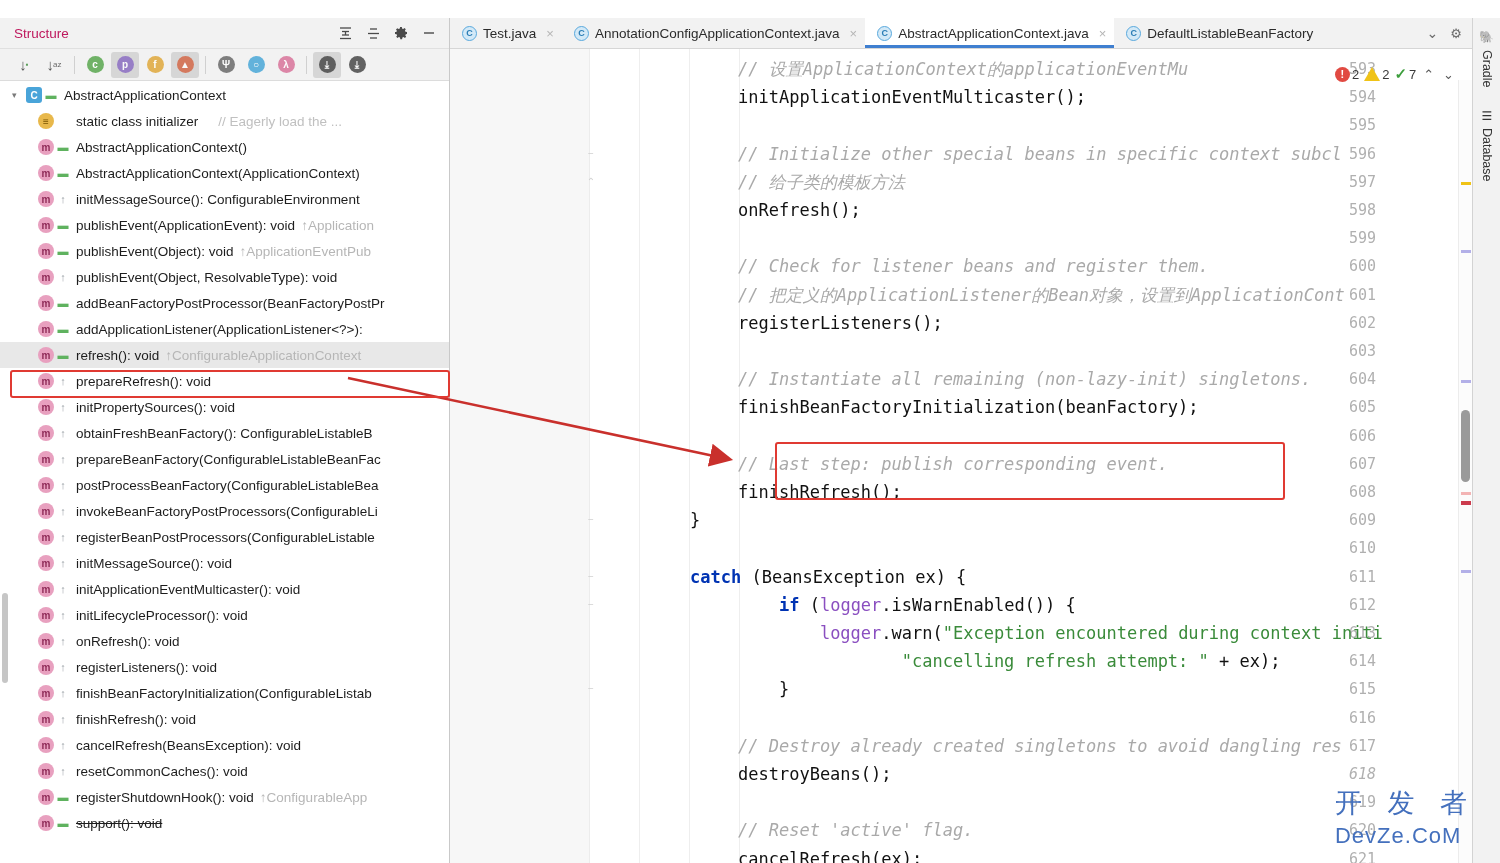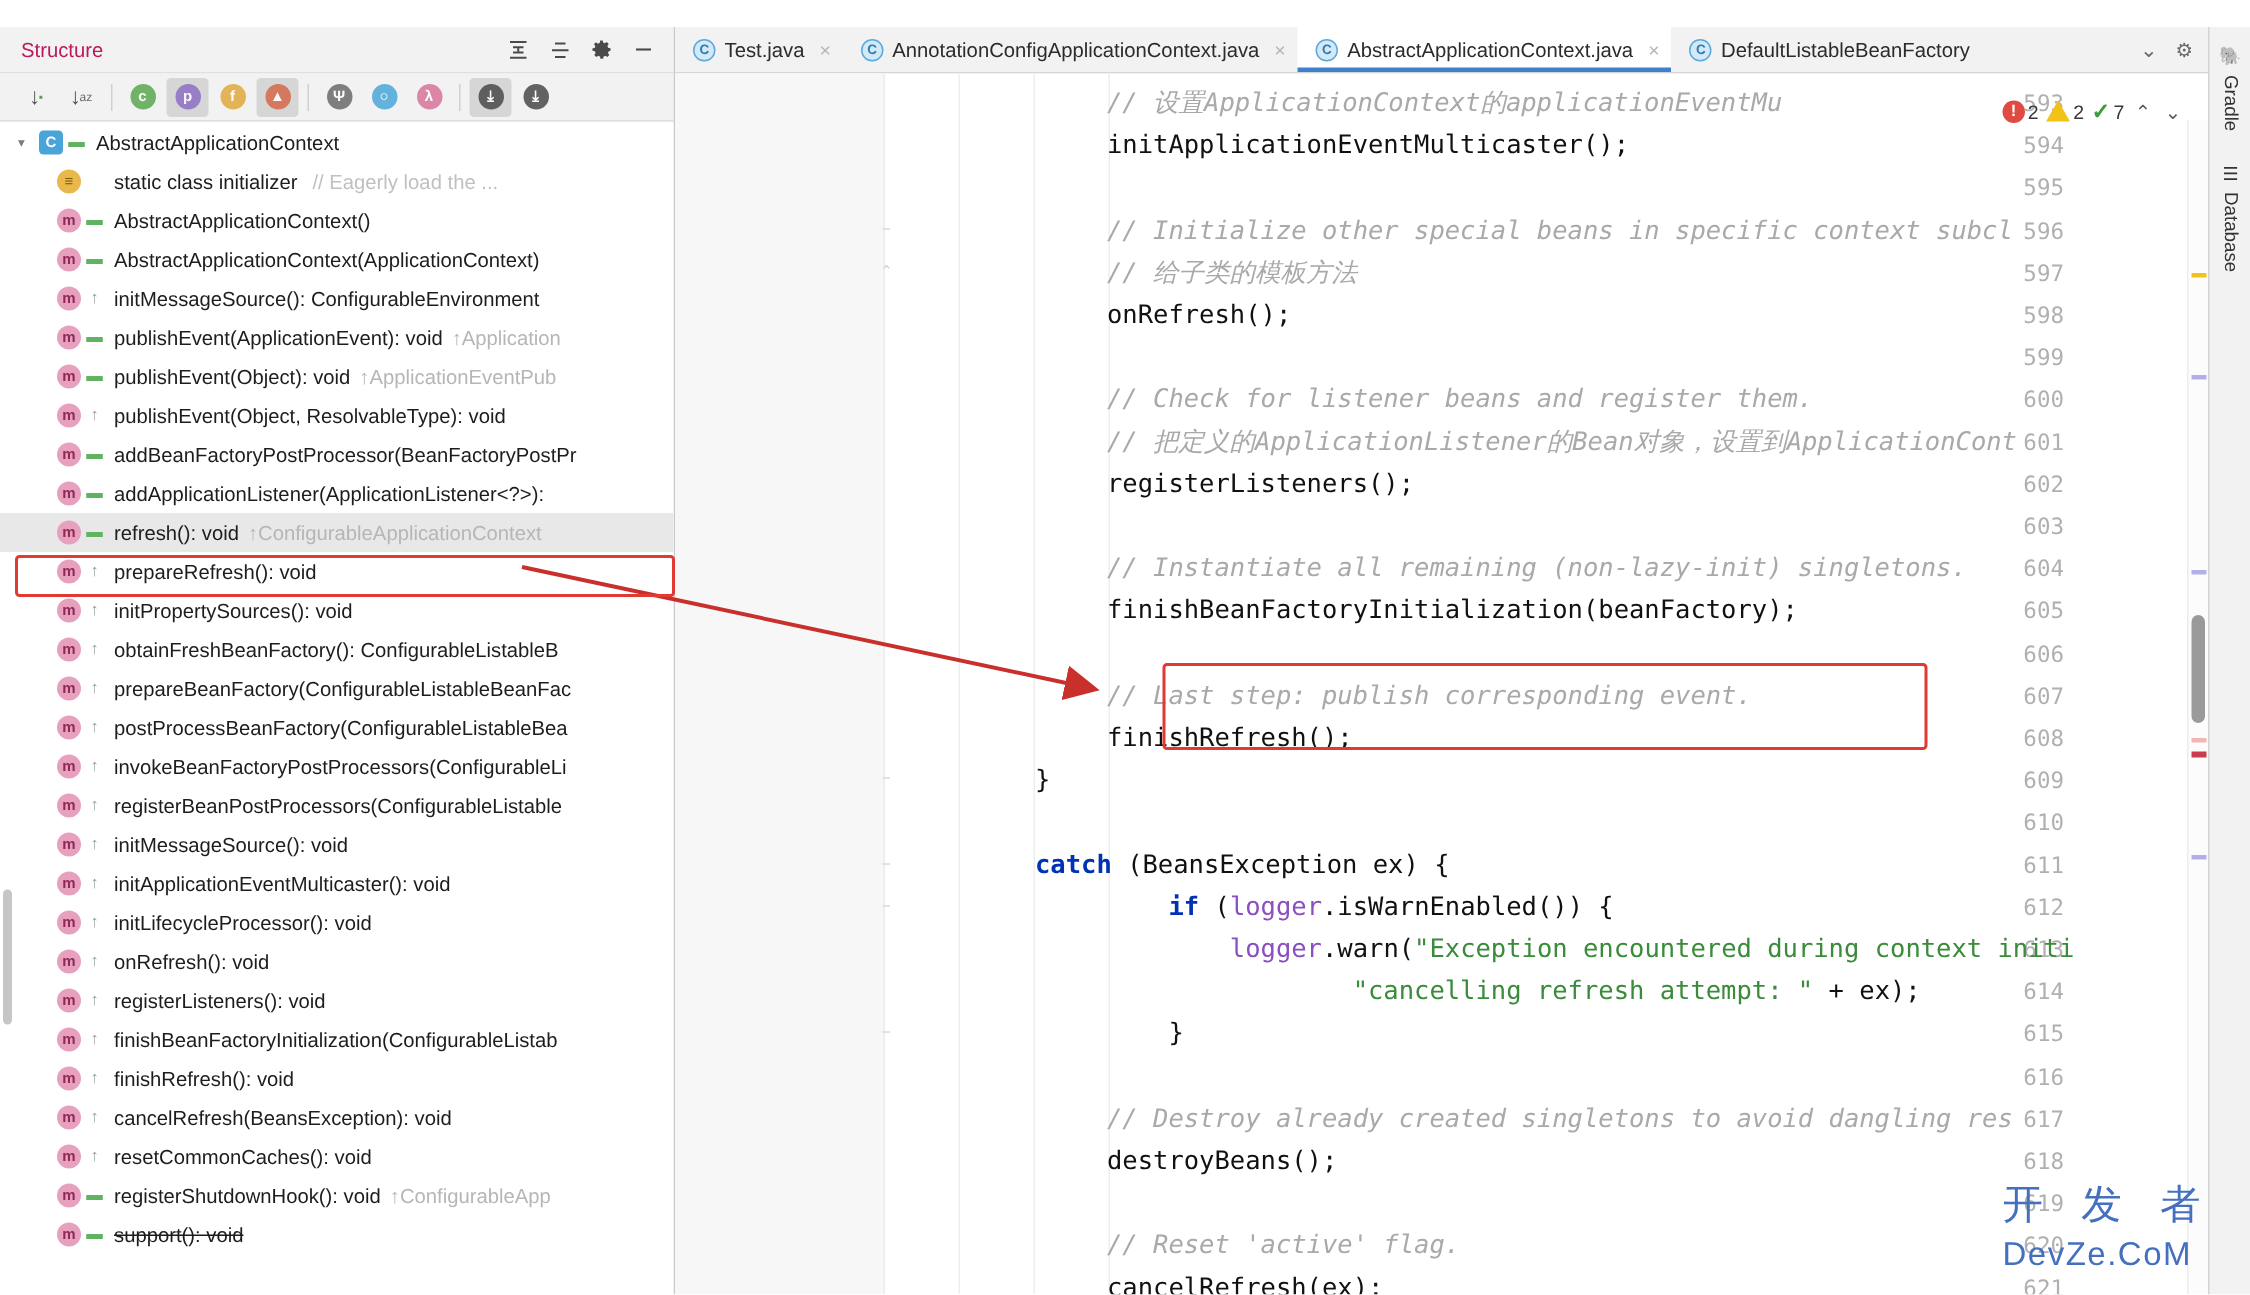--- a/index.html
+++ b/index.html
@@ -79,21 +79,21 @@
   .ic-method { background: #e8a0bf; color: #8e2a57; border-radius: 50%; }
   .ic-static { background: #e8b84b; color: #7a5500; border-radius: 50%; }
   .vis {
     width: 12px; height: 14px; margin-right: 7px; flex: 0 0 auto;
     display: inline-flex; align-items: center; justify-content: center;
     font-size: 11px; color: #5fb25f;
   }
   .vis.prot { color: #9aa0a6; }
   .lbl { color: #1d1d1d; }
   .lbl-gray { color: #b6b6b6; font-style: normal; margin-left: 6px; }
-  .lbl-comment { color: #c0c0c0; margin-left: 10px; }
+  .lbl-comment { color: #c0c0c0; margin-left: 20px; }
 
   
   .hl-box {
     position: absolute; border: 2px solid #e03a32; border-radius: 3px;
     pointer-events: none; z-index: 30;
   }
 
   
   .editor {
     position: absolute; left: 450px; top: 18px; right: 28px; bottom: 0;
@@ -520,21 +520,21 @@
           <div class="lnum" style="top: 513.6px;">611</div>
           <div class="fold" style="top: 513.6px;">−</div>
           <div class="lnum" style="top: 541.8px;">612</div>
           <div class="fold" style="top: 541.8px;">−</div>
           <div class="lnum" style="top: 570px;">613</div>
           <div class="lnum" style="top: 598.2px;">614</div>
           <div class="lnum" style="top: 626.4px;">615</div>
           <div class="fold" style="top: 626.4px;">−</div>
           <div class="lnum" style="top: 654.6px;">616</div>
           <div class="lnum" style="top: 682.8px;">617</div>
-          <div class="lnum" style="top: 711px;">618</div>
+          <div class="lnum" style="top: 711px; font-style: italic;">618</div>
           <div class="lnum" style="top: 739.2px;">619</div>
           <div class="lnum" style="top: 767.4px;">620</div>
           <div class="lnum" style="top: 795.6px;">621</div>
         </div>
       <div class="code" id="code"><div class="cline" style="top: 6px; left: 288px;"><span class="cm">// 设置ApplicationContext的applicationEventMu</span></div><div class="cline" style="top: 34.2px; left: 288px;"><span>initApplicationEventMulticaster();</span></div><div class="cline" style="top: 90.6px; left: 288px;"><span class="cm">// Initialize other special beans in specific context subcl</span></div><div class="cline" style="top: 118.8px; left: 288px;"><span class="cm">// 给子类的模板方法</span></div><div class="cline" style="top: 147px; left: 288px;"><span>onRefresh();</span></div><div class="cline" style="top: 203.4px; left: 288px;"><span class="cm">// Check for listener beans and register them.</span></div><div class="cline" style="top: 231.6px; left: 288px;"><span class="cm">// 把定义的ApplicationListener的Bean对象，设置到ApplicationCont</span></div><div class="cline" style="top: 259.8px; left: 288px;"><span>registerListeners();</span></div><div class="cline" style="top: 316.2px; left: 288px;"><span class="cm">// Instantiate all remaining (non-lazy-init) singletons.</span></div><div class="cline" style="top: 344.4px; left: 288px;"><span>finishBeanFactoryInitialization(beanFactory);</span></div><div class="cline" style="top: 400.8px; left: 288px;"><span class="cm">// Last step: publish corresponding event.</span></div><div class="cline" style="top: 429px; left: 288px;"><span>finishRefresh();</span></div><div class="cline" style="top: 457.2px; left: 240px;"><span>}</span></div><div class="cline" style="top: 513.6px; left: 240px;"><span class="kw">catch</span><span> (BeansException ex) {</span></div><div class="cline" style="top: 541.8px; left: 288px;"><span>    </span><span class="kw">if</span><span> (</span><span class="fld">logger</span><span>.isWarnEnabled()) {</span></div><div class="cline" style="top: 570px; left: 288px;"><span>        </span><span class="fld">logger</span><span>.warn(</span><span class="str">"Exception encountered during context initi</span></div><div class="cline" style="top: 598.2px; left: 288px;"><span>                </span><span class="str">"cancelling refresh attempt: "</span><span> + ex);</span></div><div class="cline" style="top: 626.4px; left: 288px;"><span>    }</span></div><div class="cline" style="top: 682.8px; left: 288px;"><span class="cm">// Destroy already created singletons to avoid dangling res</span></div><div class="cline" style="top: 711px; left: 288px;"><span>destroyBeans();</span></div><div class="cline" style="top: 767.4px; left: 288px;"><span class="cm">// Reset 'active' flag.</span></div><div class="cline" style="top: 795.6px; left: 288px;"><span>cancelRefresh(ex);</span></div></div>
 
       <div class="inspect">
         <div class="ins-item">
           <span class="dot-err">!</span>
           <span>2</span>

